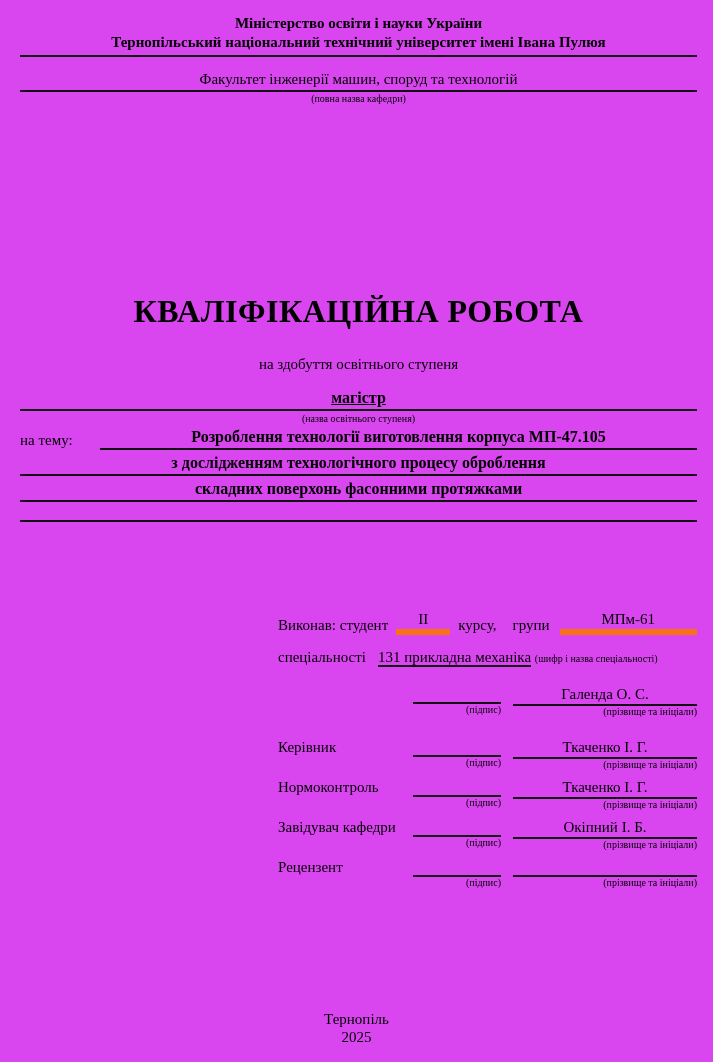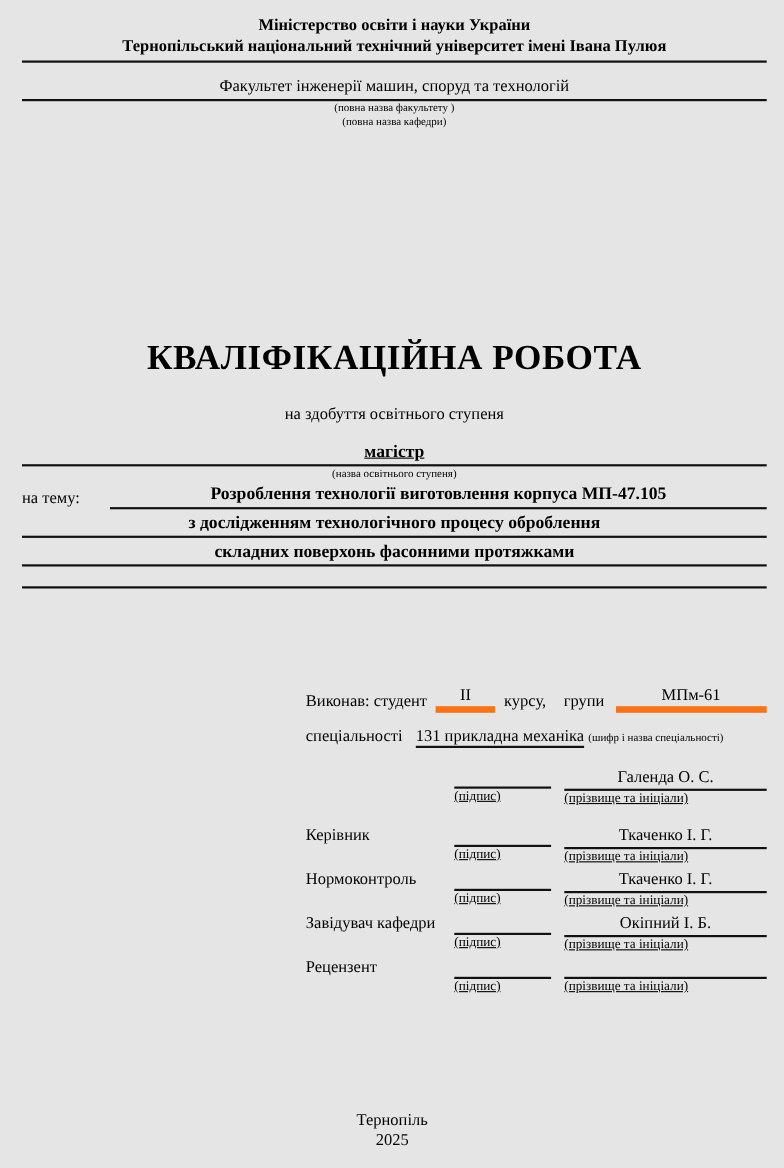--- a/index.html
+++ b/index.html
@@ -2,21 +2,21 @@
 <html><head>
 <meta charset="utf-8">
 <style>
   * { margin: 0; padding: 0; box-sizing: border-box; }
   html, body { background: #ffffff; }
   .page {
     position: relative;
     width: 713px;
     height: 1062px;
     margin: 0 auto;
-    background: #e5e5e5;
+    background: #d946ef;
     color: #000;
     font-family: "Liberation Serif", "DejaVu Serif", serif;
     padding: 14px 16px 0 20px;
     overflow: hidden;
   }
   .ul { border-bottom: 2px solid #111; }
   .h-bold { font-weight: bold; font-size: 15px; line-height: 19px; text-align: center; }
   .h-univ { padding-bottom: 3px; }
   .h-norm { font-size: 15px; line-height: 18px; text-align: center; padding-bottom: 2px; margin-top: 13px; }
   .h-norm2 { margin-top: 1px; }
@@ -60,33 +60,32 @@
   .spec-fill { text-align: center; border-bottom: 2px solid #111; line-height: 20px; }
   .sig-rows { margin-top: 18px; }
   .sig-row { display: flex; align-items: flex-start; margin-top: 7px; }
   .sig-row-first { margin-top: 0; }
   .sig-row-gap { margin-top: 20px; }
   .sig-role { flex: 0 0 135px; font-size: 15px; line-height: 19px; }
   .sig-col { display: flex; flex-direction: column; }
   .sig-sign { flex: 0 0 88px; margin-right: 12px; }
   .sig-name { flex: 1; }
   .sig-line { min-height: 19px; border-bottom: 2px solid #111; font-size: 15px; line-height: 19px; text-align: center; }
-  .sig-cap { font-size: 12px; line-height: 12px; text-align: left; text-decoration: underline; }
+  .sig-cap { font-size: 10px; line-height: 12px; text-align: right; }
   .footer { position: absolute; top: 1010px; left: 0; right: 0; text-align: center; font-size: 15px; line-height: 18px; }
 </style>
 </head>
 <body>
 
 <div class="page">
 
   <div>
     <div class="h-bold">Міністерство освіти і науки України</div>
     <div class="h-bold h-univ ul">Тернопільський національний технічний університет імені Івана Пулюя</div>
     <div class="h-norm ul">Факультет інженерії машин, споруд та технологій</div>
-    <div class="caption">(повна назва факультету )</div>
     <div class="caption">(повна назва кафедри)</div>
   </div>
 
   <div class="main-title">КВАЛІФІКАЦІЙНА РОБОТА</div>
 
   <div class="subtitle">на здобуття освітнього ступеня</div>
 
   <div class="degree ul">магістр</div>
   <div class="caption degree-caption">(назва освітнього ступеня)</div>
 

